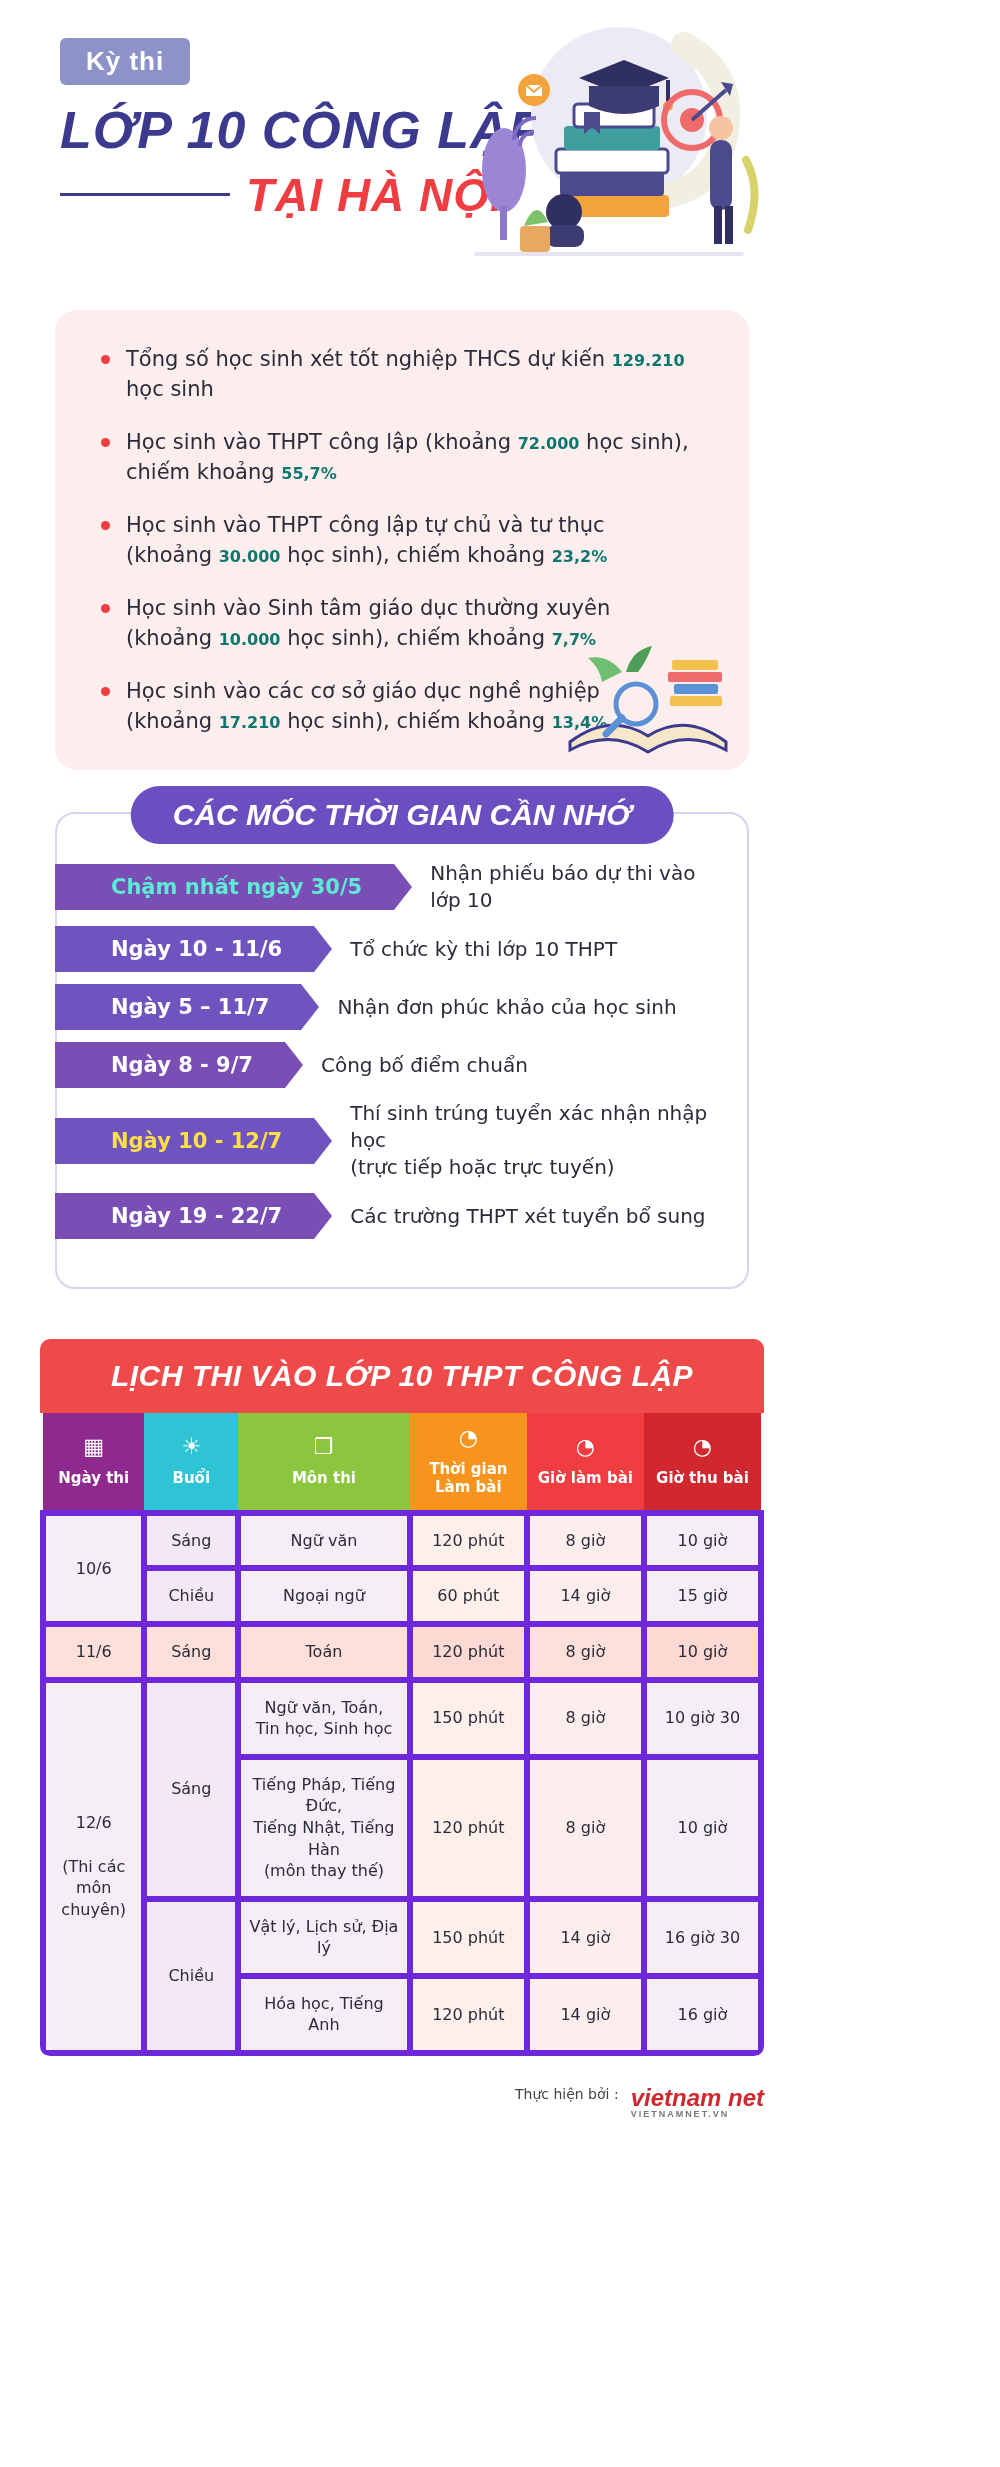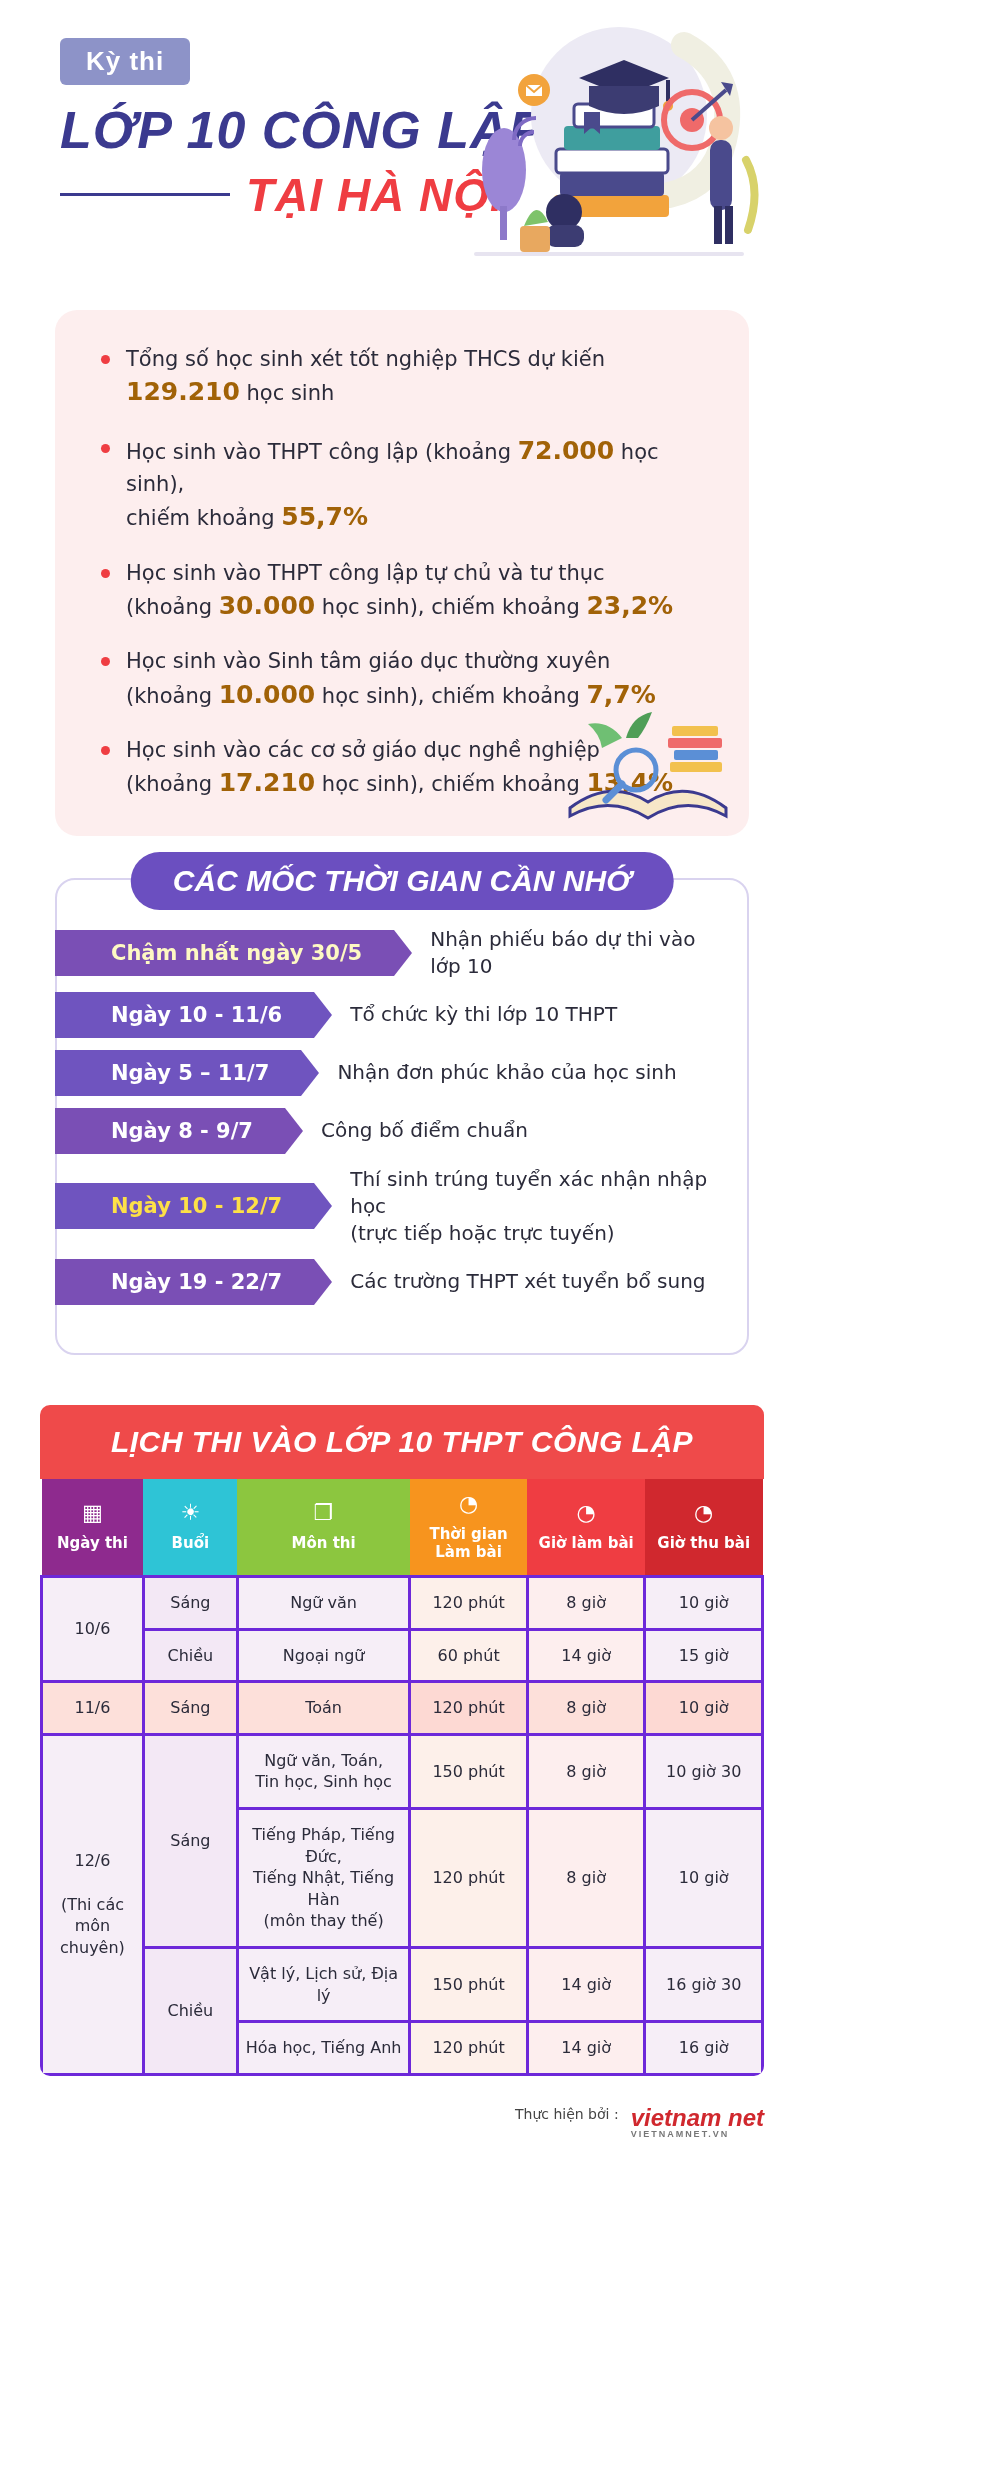--- a/index.html
+++ b/index.html
@@ -91,21 +91,21 @@
     background:#ef3d42;
     margin-top:11px;
     margin-right:16px;
     flex:none;
   }
   .stat-text {
     font-size:21px;
     line-height:1.45;
     color:#2b2b3a;
   }
-  .hl { color:#a16207; font-weight:bold; font-size:25px; }
+  .hl { color:#0f766e; font-weight:bold; font-size:16px; }
   .stats-art {
     position:absolute;
     right:14px;
     bottom:8px;
     width:175px;
     height:120px;
   }
 
   
   .timeline-wrap {
@@ -187,21 +187,21 @@
     padding:12px 4px 14px 4px;
     vertical-align:middle;
     text-align:center;
     line-height:1.2;
   }
   th .th-ico { display:block; font-size:22px; margin-bottom:8px; }
   td {
     font-size:16px;
     text-align:center;
     padding:14px 6px;
-    border:3px solid #6d28d9;
+    border:6px solid #6d28d9;
     color:#2b2b3a;
     line-height:1.35;
   }
   .c-day   { background:#f6eef7; }
   .c-sess  { background:#f3e8f5; }
   .c-sub   { background:#f6eef7; }
   .c-dur   { background:#fdf0ea; }
   .c-start { background:#fdeeee; }
   .c-end   { background:#f6eef7; }
   .hi      { background:#fde0da !important; }
@@ -312,21 +312,21 @@
       <path d="M10 100 q40 -30 78 -6 q38 -24 78 6 l0 8 q-40 -22 -78 2 q-38 -24 -78 -2 z" fill="#f7e7c8" stroke="#3b3a8f" stroke-width="3"></path>
       <circle cx="76" cy="62" r="20" fill="none" stroke="#5b8fd6" stroke-width="5"></circle>
       <path d="M62 76 l-16 16" stroke="#5b8fd6" stroke-width="7" stroke-linecap="round"></path>
     </svg>
   </div>
 
   <div class="timeline-wrap">
     <div class="timeline-title">CÁC MỐC THỜI GIAN CẦN NHỚ</div>
     <div id="timeline-list">
         <div class="tl-row">
-          <div class="tl-tag" style="background: rgb(122, 79, 181); color: rgb(122, 79, 181);"><span style="color: #fef9c3;">Chậm nhất ngày 30/5</span></div>
+          <div class="tl-tag" style="background: rgb(122, 79, 181); color: rgb(122, 79, 181);"><span style="color: #5eead4;">Chậm nhất ngày 30/5</span></div>
           <div class="tl-desc">Nhận phiếu báo dự thi vào lớp 10</div>
         </div>
         <div class="tl-row">
           <div class="tl-tag" style="background: rgb(111, 84, 191); color: rgb(111, 84, 191);"><span style="color: rgb(255, 255, 255);">Ngày 10 - 11/6</span></div>
           <div class="tl-desc">Tổ chức kỳ thi lớp 10 THPT</div>
         </div>
         <div class="tl-row">
           <div class="tl-tag" style="background: rgb(111, 84, 191); color: rgb(111, 84, 191);"><span style="color: rgb(255, 255, 255);">Ngày 5 – 11/7</span></div>
           <div class="tl-desc">Nhận đơn phúc khảo của học sinh</div>
         </div>

